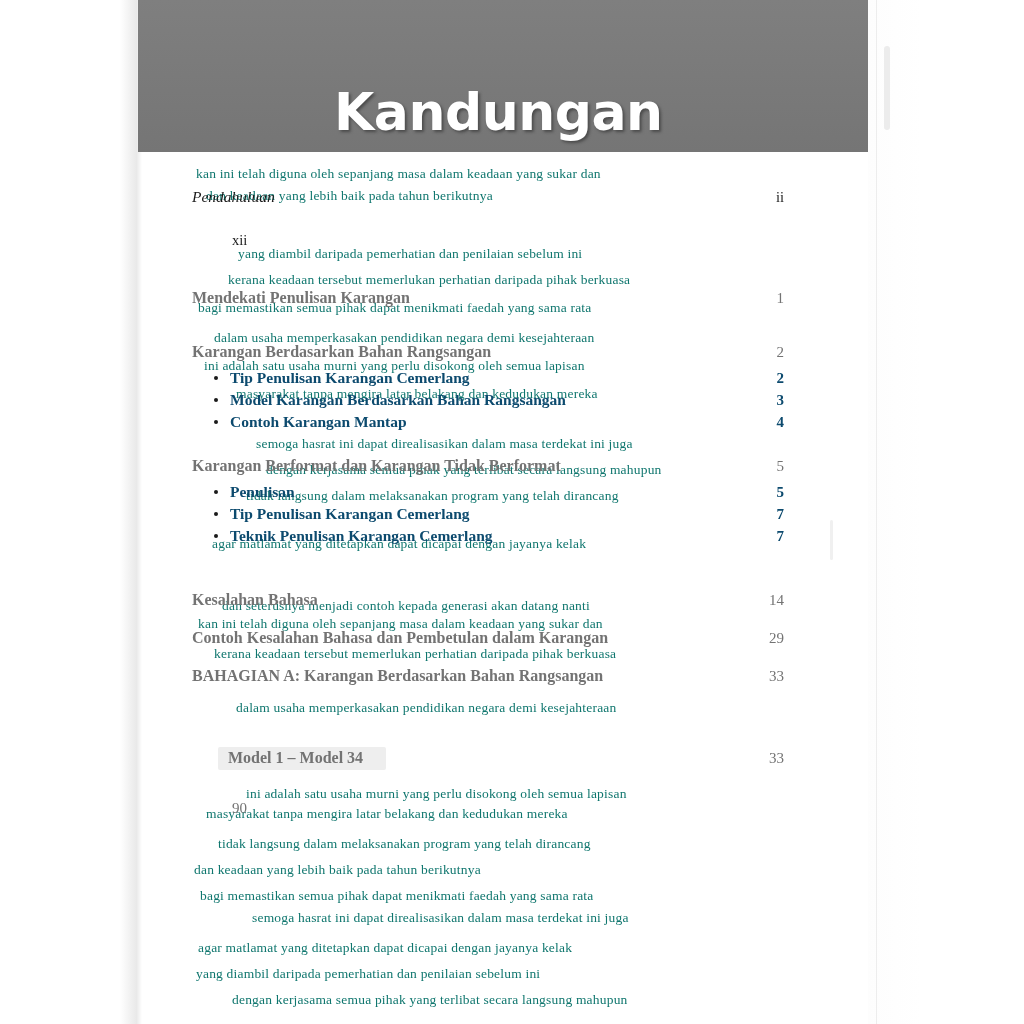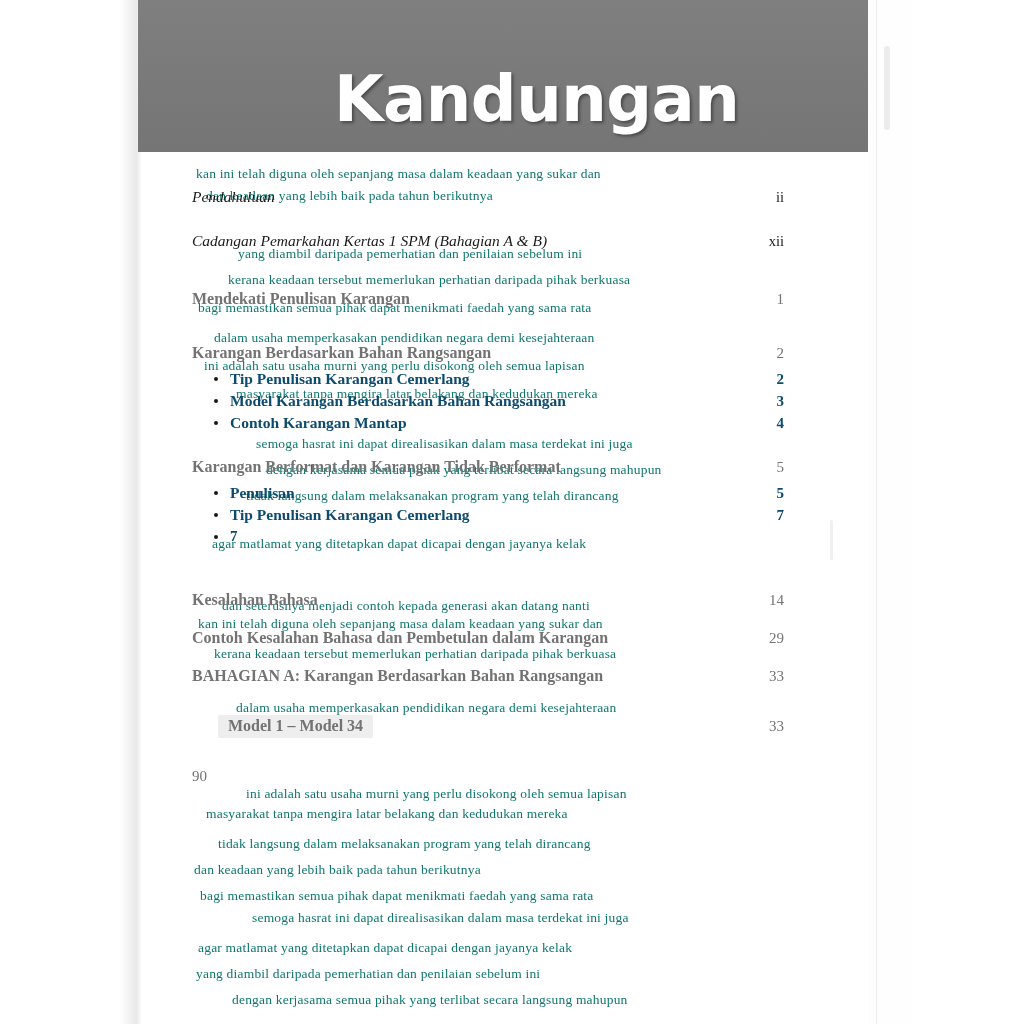--- a/index.html
+++ b/index.html
@@ -73,24 +73,24 @@
     position: absolute;
     left: 138px; top: 0;
     width: 730px;
     height: 152px;
     background: #7b7b7b;
     background-image: linear-gradient(to bottom, #7f7f7f 0%, #757575 100%);
   }
   #header-title {
     position: absolute;
     left: 196px;
-    top: 62px;
+    top: 82px;
     font-family: "DejaVu Sans", sans-serif;
     font-weight: bold;
-    font-size: 64px;
+    font-size: 52px;
     color: #ffffff;
     letter-spacing: -0.5px;
     text-shadow: 2px 2px 3px rgba(60,60,60,0.75);
   }
 
   
   .ghost {
     position: absolute;
     color: #0f766e;
     font-family: "Liberation Serif", serif;
@@ -107,21 +107,21 @@
     top: 188px;
     width: 592px;
   }
   .row {
     position: relative;
     display: flex;
     align-items: baseline;
     justify-content: space-between;
   }
   .row .label { white-space: nowrap; }
-  .row .page  { white-space: nowrap; text-align: right; }
+  .row .page  { white-space: nowrap; text-align: right; margin-left: 40px; }
 
   .entry-italic {
     font-style: italic;
     font-size: 15.5px;
     color: #1a1a1a;
     margin-bottom: 26px;
     align-items: flex-end;
   }
   .entry-italic .page { font-style: normal; font-size: 14.5px; }
 
@@ -157,22 +157,23 @@
   }
   .sub .page { font-size: 15px; }
 
   .gap-lg { height: 30px; }
   .gap-md { height: 24px; }
   .gap-sm { height: 14px; }
 
   .highlight-box {
     display: inline-block;
     background: #eeeeee;
-    padding: 2px 10px 3px 10px;
+    padding: 2px 23px 3px 10px;
     border-radius: 2px;
+    margin-top: 32px;
   }
   .indent-1 { padding-left: 26px; }
 </style>
 </head>
 <body>
 
 <div id="page">
 
   <div id="left-gutter"></div>
   <div id="gutter-shade"></div>
@@ -212,21 +213,20 @@
   </div>
 
   <div id="toc">
 
     <div class="row entry-italic">
       <span class="label">Pendahuluan</span>
       <span class="page">ii</span>
     </div>
 
     <div class="row entry-italic">
-      <span class="label">Cadangan Pemarkahan Kertas 1 SPM (Bahagian A &amp; B)</span>
       <span class="page">xii</span>
     </div>
 
     <div class="gap-sm"></div>
 
     <div class="row entry-head">
       <span class="label">Mendekati Penulisan Karangan</span>
       <span class="page">1</span>
     </div>
 
@@ -260,20 +260,21 @@
     <ul class="sub-list">
       <li class="sub row">
         <span class="label">Penulisan</span>
         <span class="page">5</span>
       </li>
       <li class="sub row">
         <span class="label">Tip Penulisan Karangan Cemerlang</span>
         <span class="page">7</span>
       </li>
       <li class="sub row">
+        <span class="label">Teknik Penulisan Karangan Cemerlang</span>
         <span class="page">7</span>
       </li>
     </ul>
 
     <div class="gap-lg"></div>
     <div class="gap-sm"></div>
 
     <div class="row entry-head">
       <span class="label">Kesalahan Bahasa</span>
       <span class="page">14</span>

